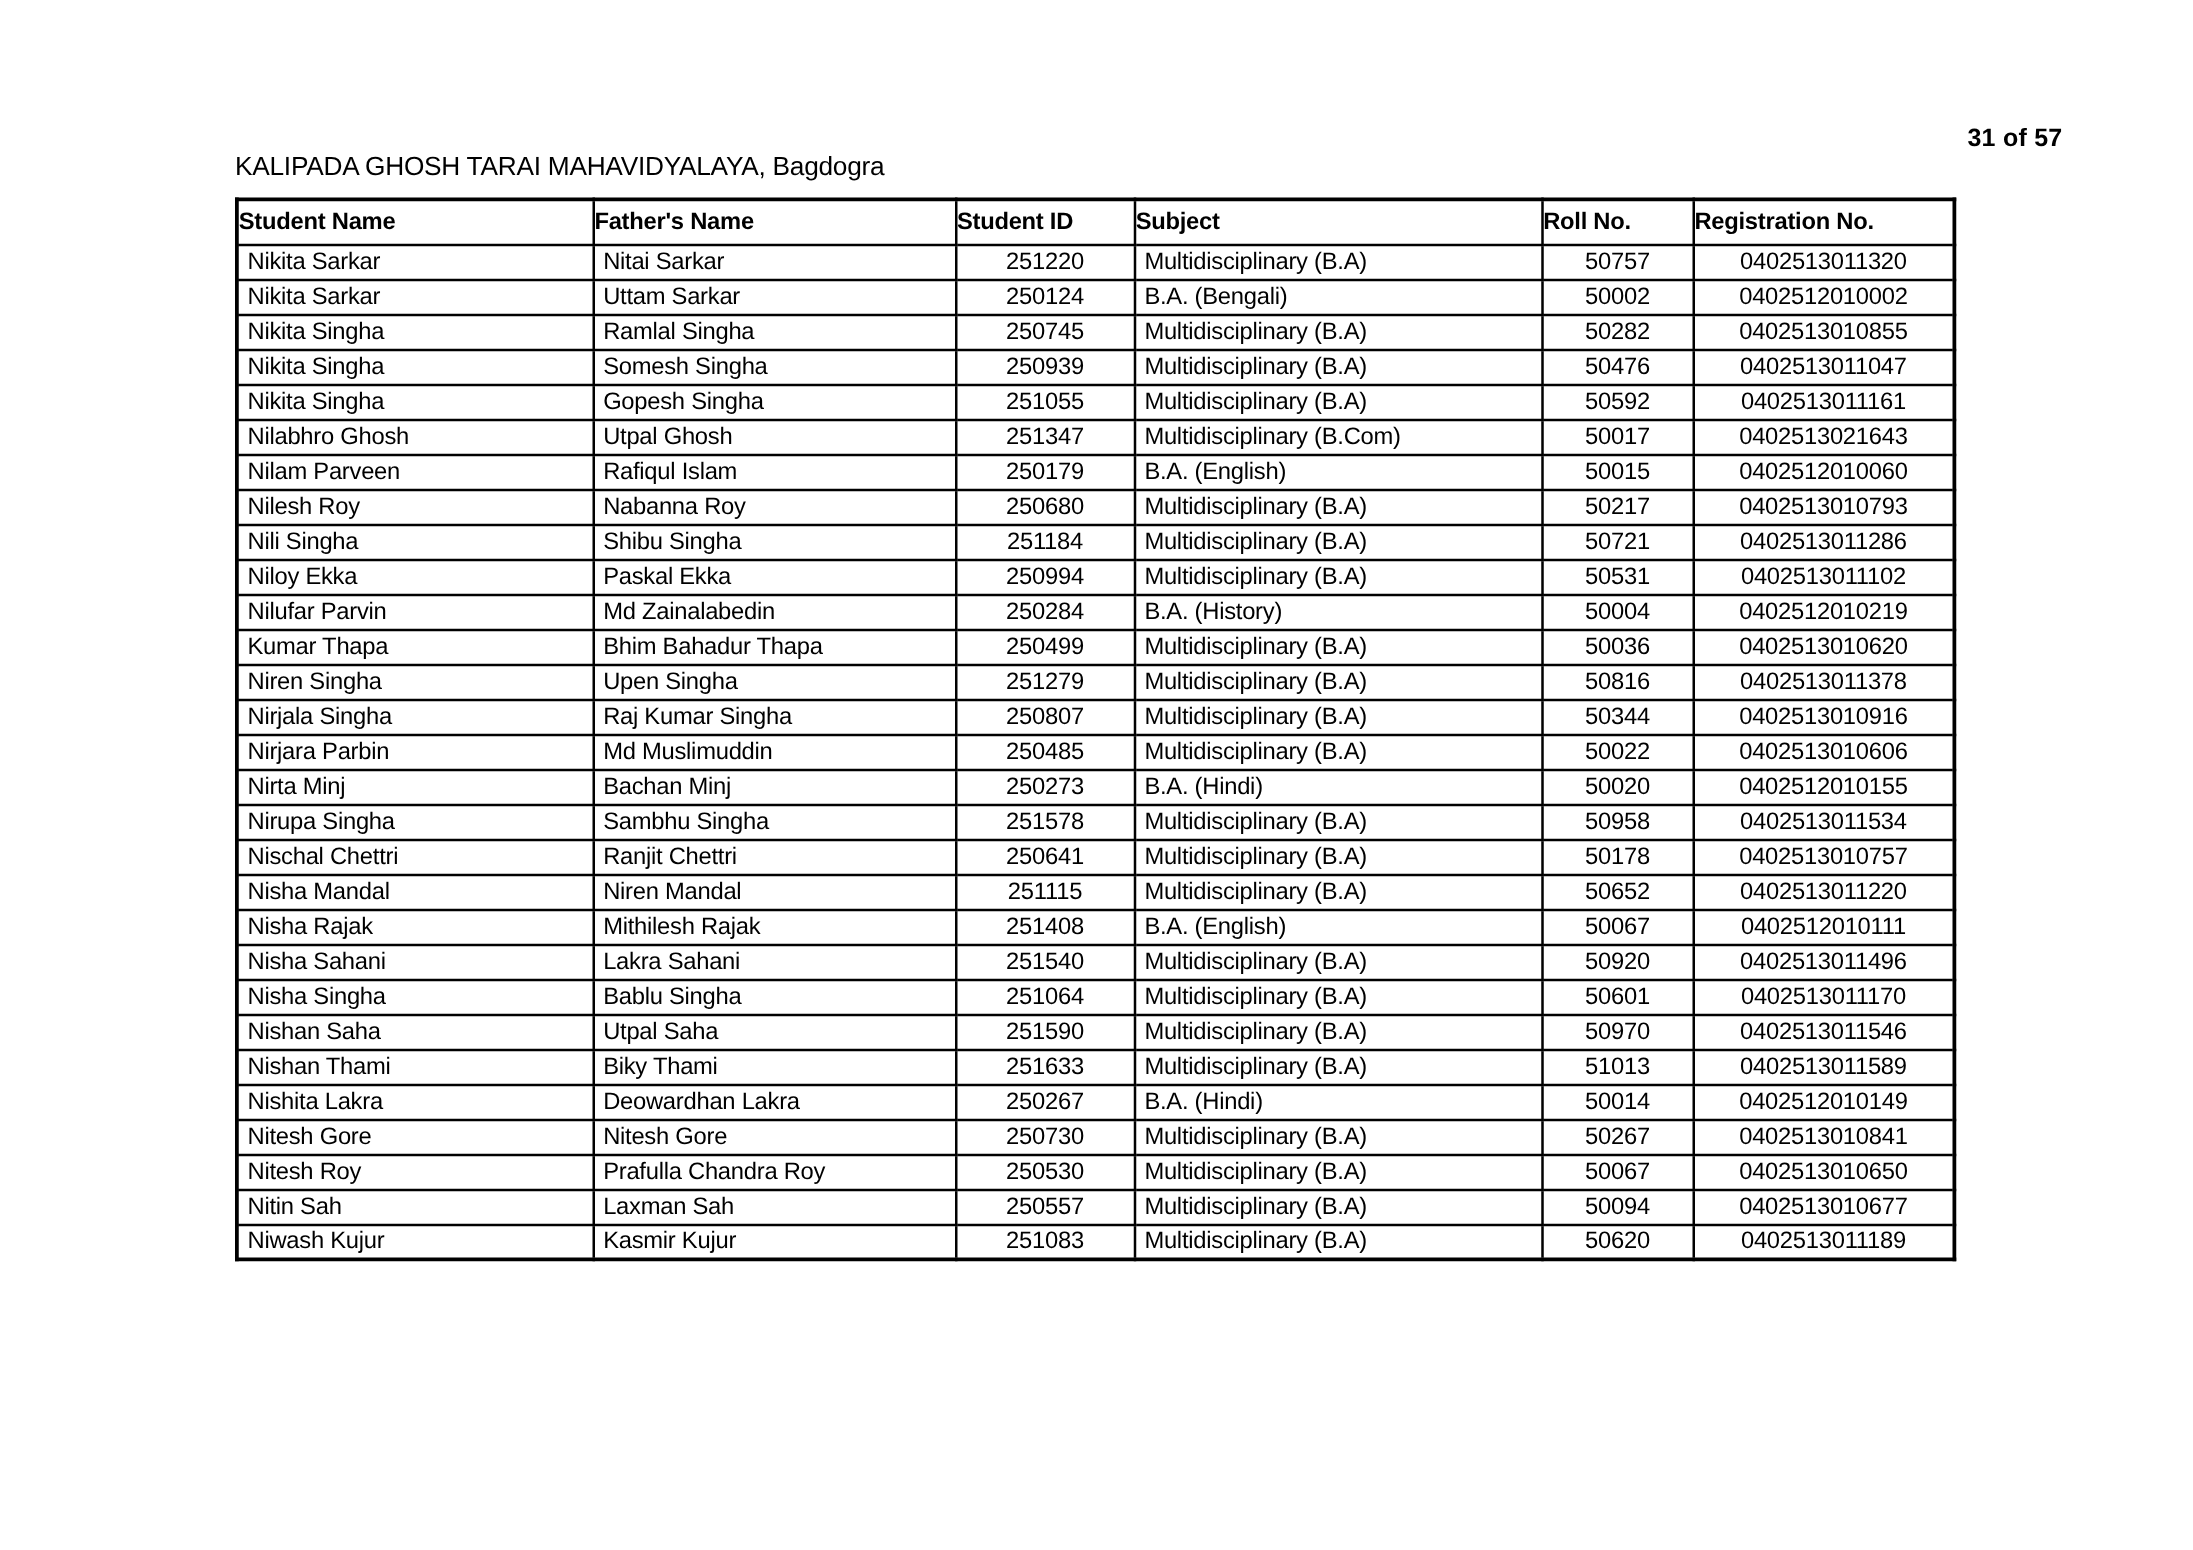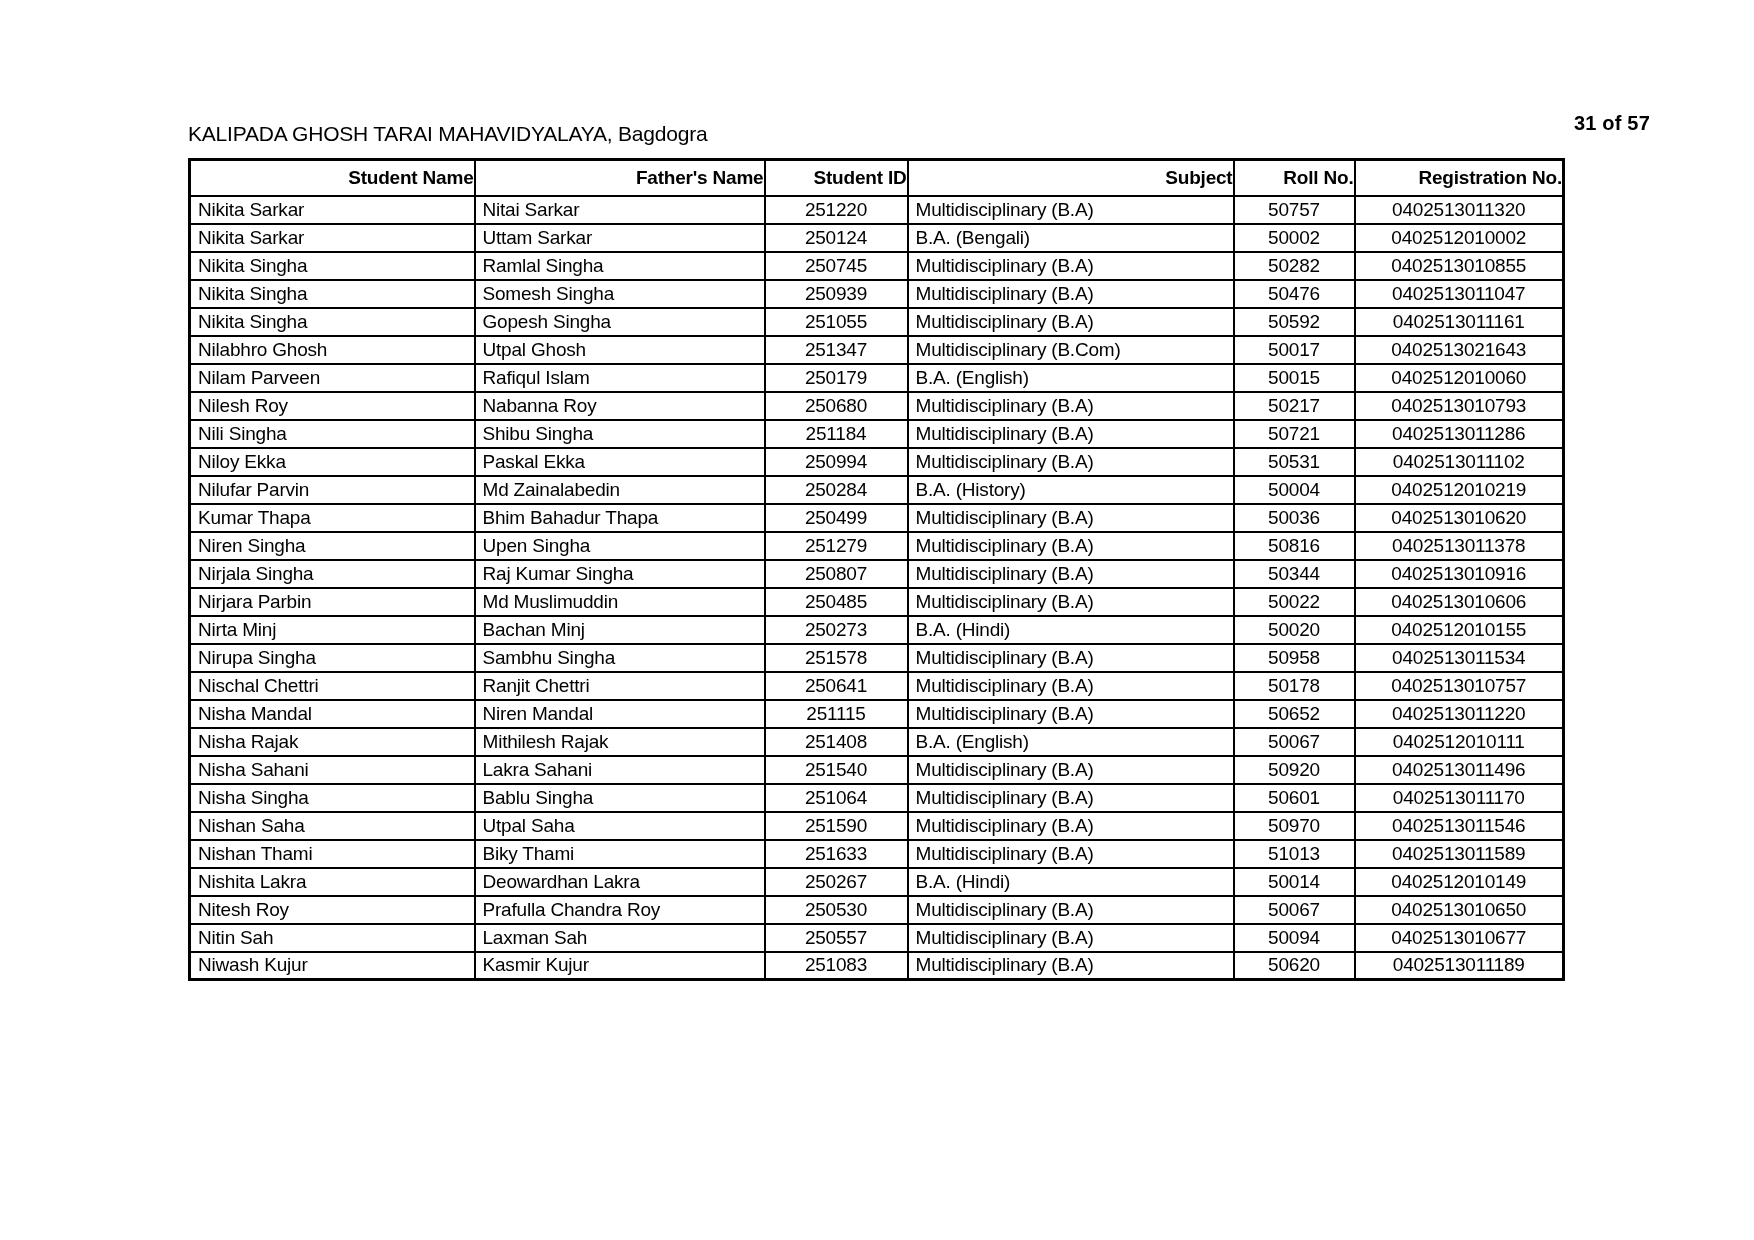--- a/index.html
+++ b/index.html
@@ -11,21 +11,21 @@
     color: #000000;
     overflow: hidden;
   }
   .page {
     position: relative;
     width: 1754px; height: 1240px;
     background: #ffffff;
   }
   .page-indicator {
     position: absolute;
-    top: 112px;
+    top: 100px;
     right: 104px;
     font-size: 20px;
     font-weight: bold;
     letter-spacing: 0.2px;
   }
   .doc-title {
     position: absolute;
     top: 122px;
     left: 188px;
     width: 1374px;
@@ -47,21 +47,21 @@
     font-size: 19px;
     letter-spacing: -0.2px;
     white-space: nowrap;
     overflow: hidden;
     padding: 0;
     vertical-align: middle;
   }
   .student-table th {
     height: 36px;
     font-weight: bold;
-    text-align: right;
+    text-align: left;
   }
   .student-table td { height: 28px; }
   
   col.w0 { width: 285px; }
   col.w1 { width: 290px; }
   col.w2 { width: 143px; }
   col.w3 { width: 326px; }
   col.w4 { width: 121px; }
   col.w5 { width: 209px; }
   td.c0, td.c1, td.c3 { text-align: left; padding-left: 7px; }
@@ -290,20 +290,28 @@
         </tr>
         <tr>
           <td class="c0">Nishita Lakra</td>
           <td class="c1">Deowardhan Lakra</td>
           <td class="c2">250267</td>
           <td class="c3">B.A. (Hindi)</td>
           <td class="c4">50014</td>
           <td class="c5">0402512010149</td>
         </tr>
         <tr>
+          <td class="c0">Nitesh Gore</td>
+          <td class="c1">Nitesh Gore</td>
+          <td class="c2">250730</td>
+          <td class="c3">Multidisciplinary (B.A)</td>
+          <td class="c4">50267</td>
+          <td class="c5">0402513010841</td>
+        </tr>
+        <tr>
           <td class="c0">Nitesh Roy</td>
           <td class="c1">Prafulla Chandra Roy</td>
           <td class="c2">250530</td>
           <td class="c3">Multidisciplinary (B.A)</td>
           <td class="c4">50067</td>
           <td class="c5">0402513010650</td>
         </tr>
         <tr>
           <td class="c0">Nitin Sah</td>
           <td class="c1">Laxman Sah</td>

